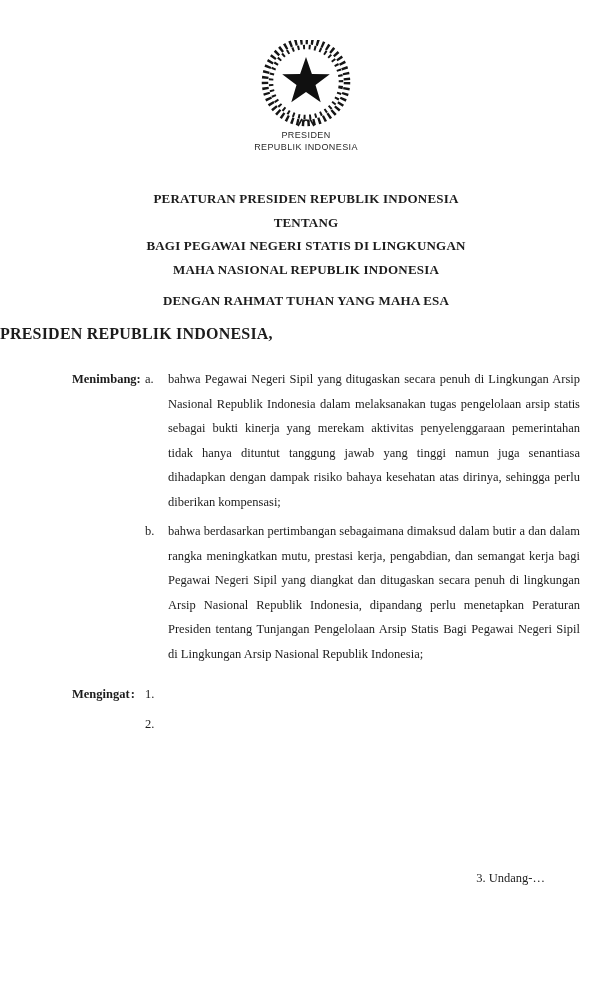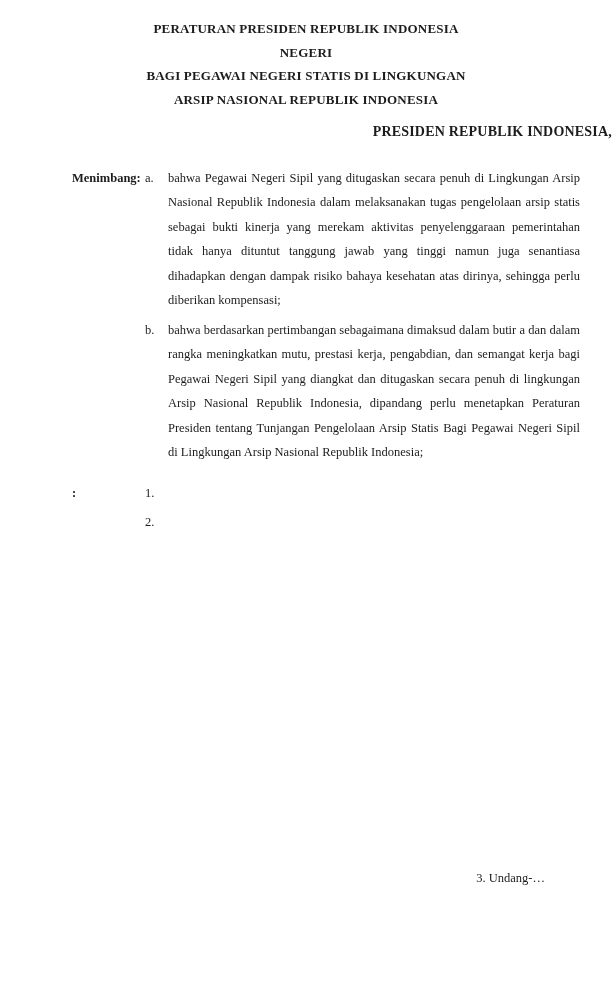--- a/index.html
+++ b/index.html
@@ -28,44 +28,44 @@
     margin-top: 2px;
     font-family: "Liberation Sans", "DejaVu Sans", sans-serif;
     font-size: 9px;
     line-height: 11.5px;
     letter-spacing: 0.4px;
     color: #2a2a2a;
   }
 
   
   .title-block {
-    margin-top: 17px;
+    margin-top: 34px;
     text-align: center;
   }
   .title-line {
     font-weight: bold;
     font-size: 13px;
     line-height: 23.5px;
     white-space: pre;
     letter-spacing: 0.2px;
   }
 
   .invocation {
     margin-top: 8px;
     text-align: center;
     font-weight: bold;
     font-size: 13px;
     line-height: 23.5px;
     letter-spacing: 0.2px;
   }
   .enacting {
     margin-top: 9px;
-    text-align: right;
+    text-align: left;
     font-weight: bold;
-    font-size: 14px;
+    font-size: 16px;
     line-height: 23.5px;
     letter-spacing: 0.2px;
   }
 
   
   .clauses {
     padding: 0 32px 0 72px;
   }
   .clause-section { margin-top: 22px; }
   .clause-section.recalling { margin-top: 16px; }
@@ -95,28 +95,50 @@
     right: 67px;
     font-size: 12.5px;
     line-height: 16px;
   }
 </style>
 </head>
 <body>
 
 <div class="page">
 
+  <header class="letterhead">
+    <svg class="emblem" width="96" height="88" viewBox="0 0 96 88" aria-hidden="true">
+
+      <g fill="none" stroke="#151515">
+        <circle cx="48" cy="42" r="41" stroke-width="6.5" stroke-dasharray="2.4 3.1"></circle>
+        <circle cx="48" cy="42" r="35" stroke-width="4.5" stroke-dasharray="2 3.6" transform="rotate(8 48 42)"></circle>
+      </g>
+
+      <polygon points="48,17 53.9,33.9 71.8,34.3 57.5,45.1 62.7,62.2 48,52 33.3,62.2 38.5,45.1 24.2,34.3 42.1,33.9" fill="#101010"></polygon>
+
+      <g stroke="#151515" stroke-width="1.6" fill="none">
+        <path d="M44,79 L40,86"></path>
+        <path d="M52,79 L56,86"></path>
+        <path d="M45,82 Q48,78 51,82"></path>
+      </g>
+    </svg>
+    <div class="letterhead-text">
+      <div>PRESIDEN</div>
+      <div>REPUBLIK INDONESIA</div>
+    </div>
+  </header>
 
   <section class="title-block">
     <div class="title-line">PERATURAN PRESIDEN REPUBLIK INDONESIA</div>
-    <div class="title-line">NEGERI</div>
+    <div class="title-line">TENTANG</div>
     <div class="title-line">BAGI PEGAWAI NEGERI STATIS DI LINGKUNGAN</div>
-    <div class="title-line">ARSIP NASIONAL REPUBLIK INDONESIA</div>
+    <div class="title-line">MAHA NASIONAL REPUBLIK INDONESIA</div>
   </section>
 
+  <div class="invocation">DENGAN RAHMAT TUHAN YANG MAHA ESA</div>
   <div class="enacting">PRESIDEN REPUBLIK INDONESIA,</div>
 
   <div class="clauses">
 
     <section class="clause-section considering">
       <div class="clause-row">
         <div class="clause-label">
           <span>Menimbang</span>
           <span>:</span>
         </div>
@@ -126,20 +148,21 @@
       <div class="clause-row">
         <div class="clause-label"></div>
         <div class="clause-marker">b.</div>
         <div class="clause-text">bahwa berdasarkan pertimbangan sebagaimana dimaksud dalam butir a dan dalam rangka meningkatkan mutu, prestasi kerja, pengabdian, dan semangat kerja bagi Pegawai Negeri Sipil yang diangkat dan ditugaskan secara penuh di lingkungan Arsip Nasional Republik Indonesia, dipandang perlu menetapkan Peraturan Presiden tentang Tunjangan Pengelolaan Arsip Statis Bagi Pegawai Negeri Sipil di Lingkungan Arsip Nasional Republik Indonesia;</div>
       </div>
     </section>
 
     <section class="clause-section recalling">
       <div class="clause-row">
         <div class="clause-label">
+          <span>Mengingat</span>
           <span>:</span>
         </div>
         <div class="clause-marker">1.</div>
       </div>
       <div class="clause-row">
         <div class="clause-label"></div>
         <div class="clause-marker">2.</div>
       </div>
     </section>
 

